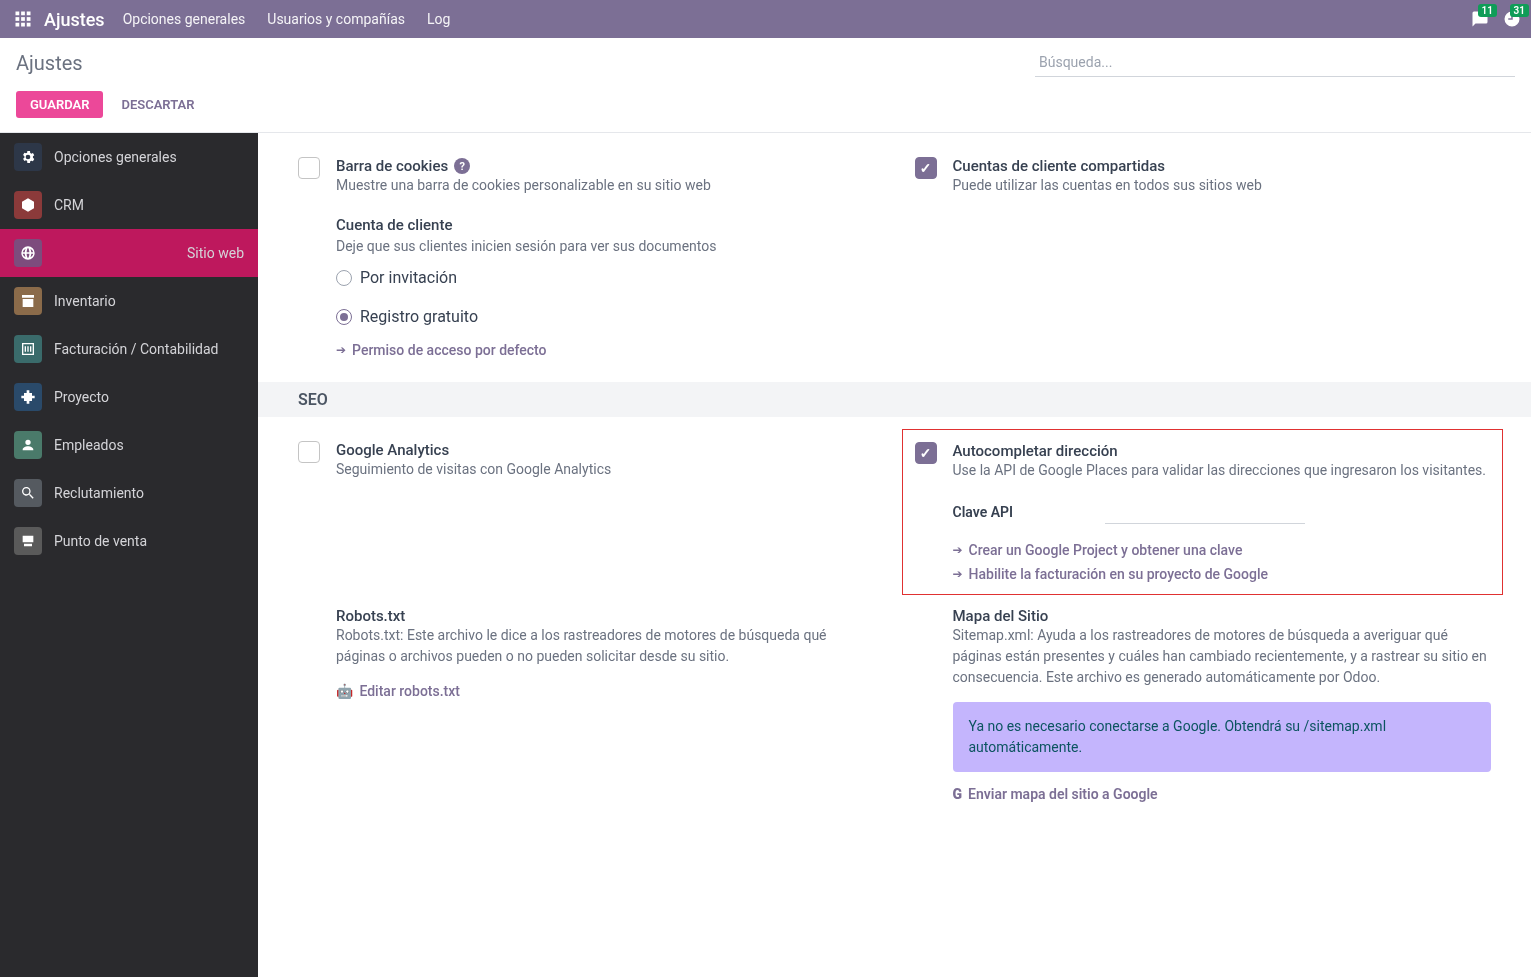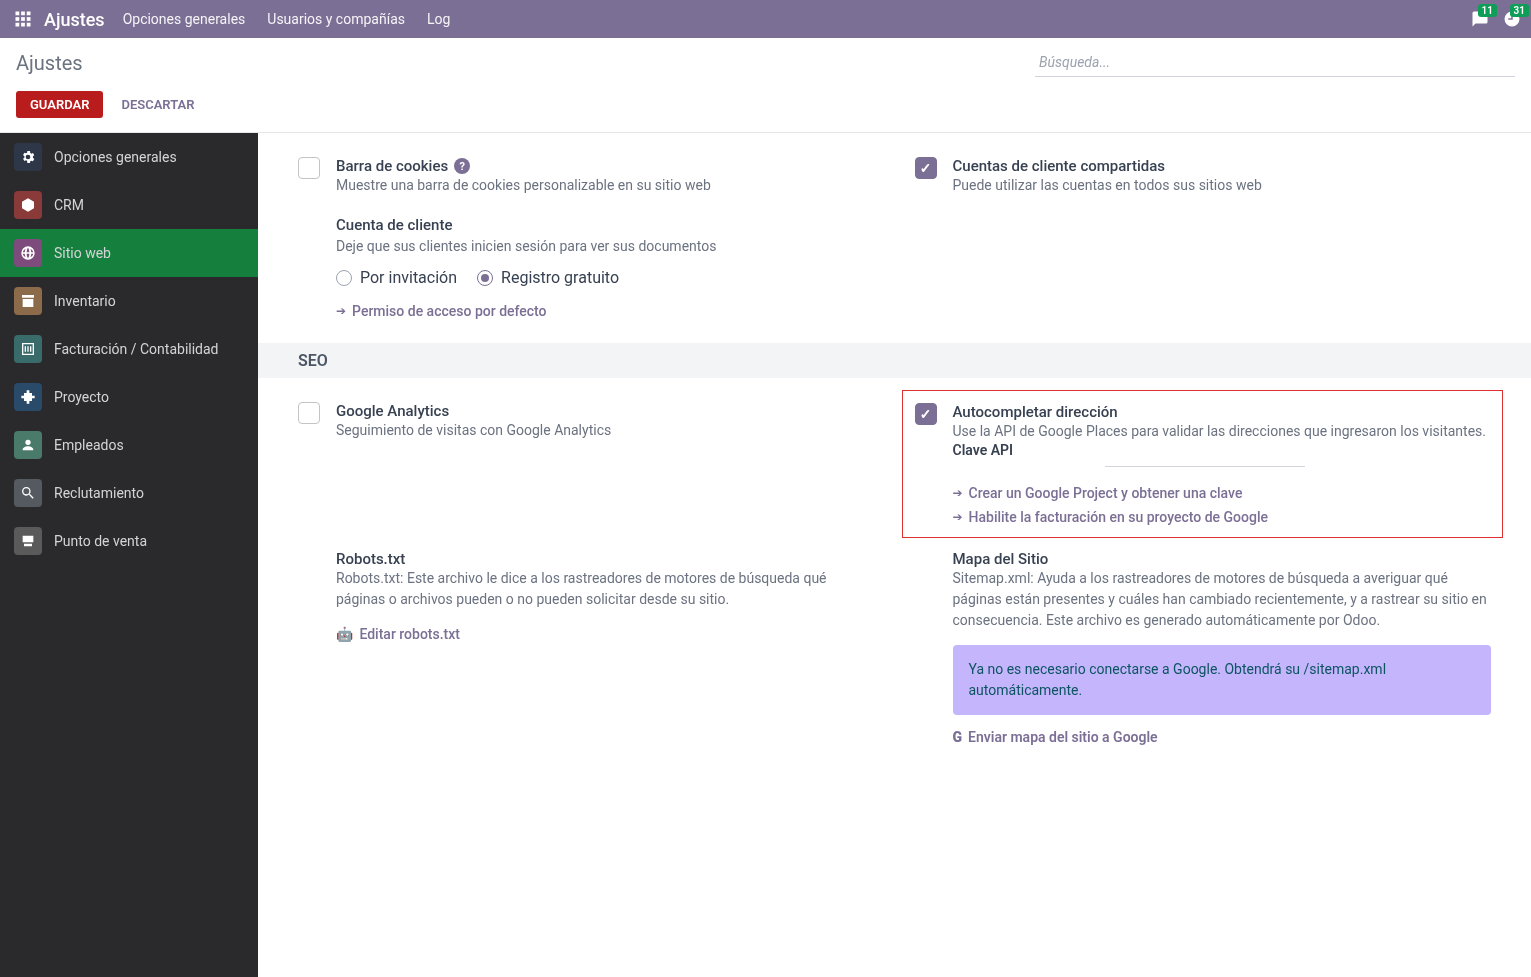--- a/index.html
+++ b/index.html
@@ -13,33 +13,33 @@
 .topnav .right { margin-left: auto; display: flex; align-items: flex-end; gap: 14px; }
 .badge-pill { position: relative; display: flex; align-items: center; }
 .badge-pill .count { background: #0f9d58; color: #fff; font-size: 10px; padding: 1px 4px; border-radius: 3px; position: absolute; top: -6px; right: -8px; font-weight: 600; }
 .icon-svg { width: 18px; height: 18px; fill: #fff; }
 
 
 .control-panel { padding: 10px 16px 14px 16px; border-bottom: 1px solid #e5e7eb; }
 .cp-row { display: flex; align-items: center; }
 .cp-title { font-size: 20px; color: #6b7280; }
 .cp-search { margin-left: auto; width: 480px; }
-.cp-search input { width: 100%; border: none; border-bottom: 1px solid #d1d5db; font-size: 14px; padding: 6px 4px; outline: none; color: #737373; font-style: italic; }
+.cp-search input { width: 100%; border: none; border-bottom: 1px solid #d1d5db; font-size: 14px; padding: 6px 4px; outline: none; color: #737373; }
 .cp-search input::placeholder { color: #9ca3af; }
 .cp-buttons { margin-top: 14px; }
 .btn { padding: 6px 14px; font-size: 13px; font-weight: 600; border: none; cursor: pointer; border-radius: 3px; }
-.btn-primary { background: #b91c1c; color: #fff; }
+.btn-primary { background: #ec4899; color: #fff; }
 .btn-secondary { background: transparent; color: #7c6f95; }
 
 
 .layout { display: flex; height: calc(100vh - 128px); }
 .sidebar { width: 258px; background: #2a2a2d; color: #e5e7eb; overflow-y: auto; flex-shrink: 0; }
 .sidebar-item { display: flex; align-items: center; padding: 10px 14px; cursor: pointer; font-size: 14px; color: #d4d4d8; }
 .sidebar-item .side-icon { width: 28px; height: 28px; border-radius: 4px; margin-right: 12px; display: flex; align-items: center; justify-content: center; flex-shrink: 0; }
-.sidebar-item.active { background: #15803d; }
+.sidebar-item.active { background: #be185d; justify-content: space-between; }
 .side-icon.gear { background: #2d3748; }
 .side-icon.crm { background: #8b3a3a; }
 .side-icon.web { background: #7d4c7d; }
 .side-icon.inv { background: #8b6b4a; }
 .side-icon.acc { background: #3a6b6b; }
 .side-icon.proj { background: #2a4a6a; }
 .side-icon.emp { background: #4a7a6a; }
 .side-icon.rec { background: #555a60; }
 .side-icon.pos { background: #5a5a5a; }
 .side-icon svg { width: 16px; height: 16px; fill: #fff; }
@@ -52,33 +52,33 @@
 .checkbox { width: 22px; height: 22px; border: 1px solid #c4c4c4; border-radius: 4px; flex-shrink: 0; cursor: pointer; display: flex; align-items: center; justify-content: center; }
 .checkbox.checked { background: #7c6f95; border-color: #7c6f95; }
 .checkbox.checked::after { content: "✓"; color: #fff; font-size: 14px; font-weight: bold; }
 .checkbox.placeholder { visibility: hidden; }
 .setting-body { flex: 1; }
 .setting-title { font-size: 15px; color: #374151; font-weight: 500; display: flex; align-items: center; gap: 6px; }
 .setting-desc { font-size: 14px; color: #6b7280; line-height: 1.5; }
 .subsection { margin-top: 20px; }
 .sub-title { font-size: 15px; font-weight: 500; color: #374151; }
 .sub-desc { font-size: 14px; color: #6b7280; margin-top: 4px; }
-.radio-row { display: flex; gap: 20px; margin-top: 14px; align-items: flex-end; }
+.radio-row { display: flex; gap: 20px; margin-top: 14px; align-items: flex-start; flex-direction: column; }
 .radio-item { display: flex; align-items: center; gap: 8px; cursor: pointer; }
 .radio { width: 16px; height: 16px; border: 1px solid #9ca3af; border-radius: 50%; display: flex; align-items: center; justify-content: center; }
 .radio.selected { border-color: #7c6f95; }
 .radio.selected::after { content: ""; width: 8px; height: 8px; background: #7c6f95; border-radius: 50%; }
 .action-link { color: #7c6f95; font-size: 14px; font-weight: 500; cursor: pointer; display: inline-flex; align-items: center; gap: 6px; margin-top: 16px; }
 .action-link .arrow { font-size: 12px; }
 .link-list { margin-top: 18px; }
 .link-list .action-link { margin-top: 8px; display: flex; }
 
 .section-header { background: #f3f4f6; padding: 8px 40px; font-size: 16px; font-weight: 600; color: #4b5563; }
 
-.field-row { display: flex; gap: 12px; }
+.field-row { margin-top: 18px; display: flex; align-items: center; gap: 12px; }
 .field-label { font-size: 14px; font-weight: 600; color: #374151; width: 140px; }
 .field-input { border: none; border-bottom: 1px solid #d1d5db; padding: 4px 2px; font-size: 14px; outline: none; width: 200px; }
 
 .info-box { background: #c4b5fd; color: #0c5460; padding: 14px 16px; font-size: 14px; border-radius: 4px; margin-top: 14px; line-height: 1.5; }
 
 .help-icon { width: 16px; height: 16px; border-radius: 50%; background: #7c6f95; color: #fff; font-size: 11px; display: inline-flex; align-items: center; justify-content: center; font-weight: bold; }
 
 .g-link { color: #7c6f95; font-weight: 600; cursor: pointer; display: inline-flex; align-items: center; gap: 6px; margin-top: 14px; font-size: 14px; }
 </style>
 </head>

